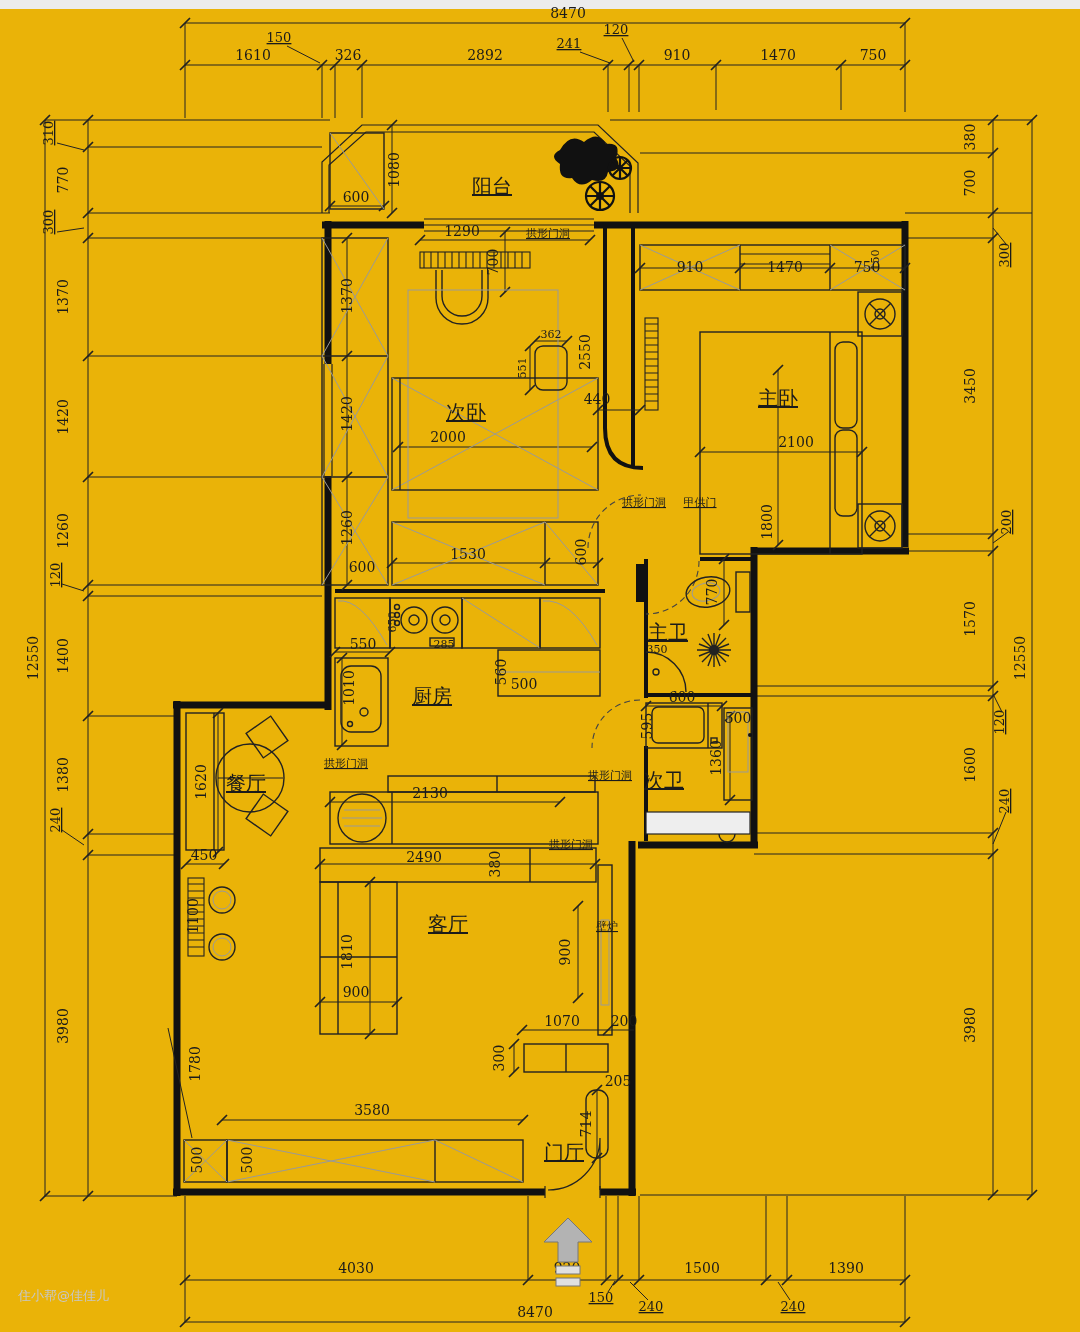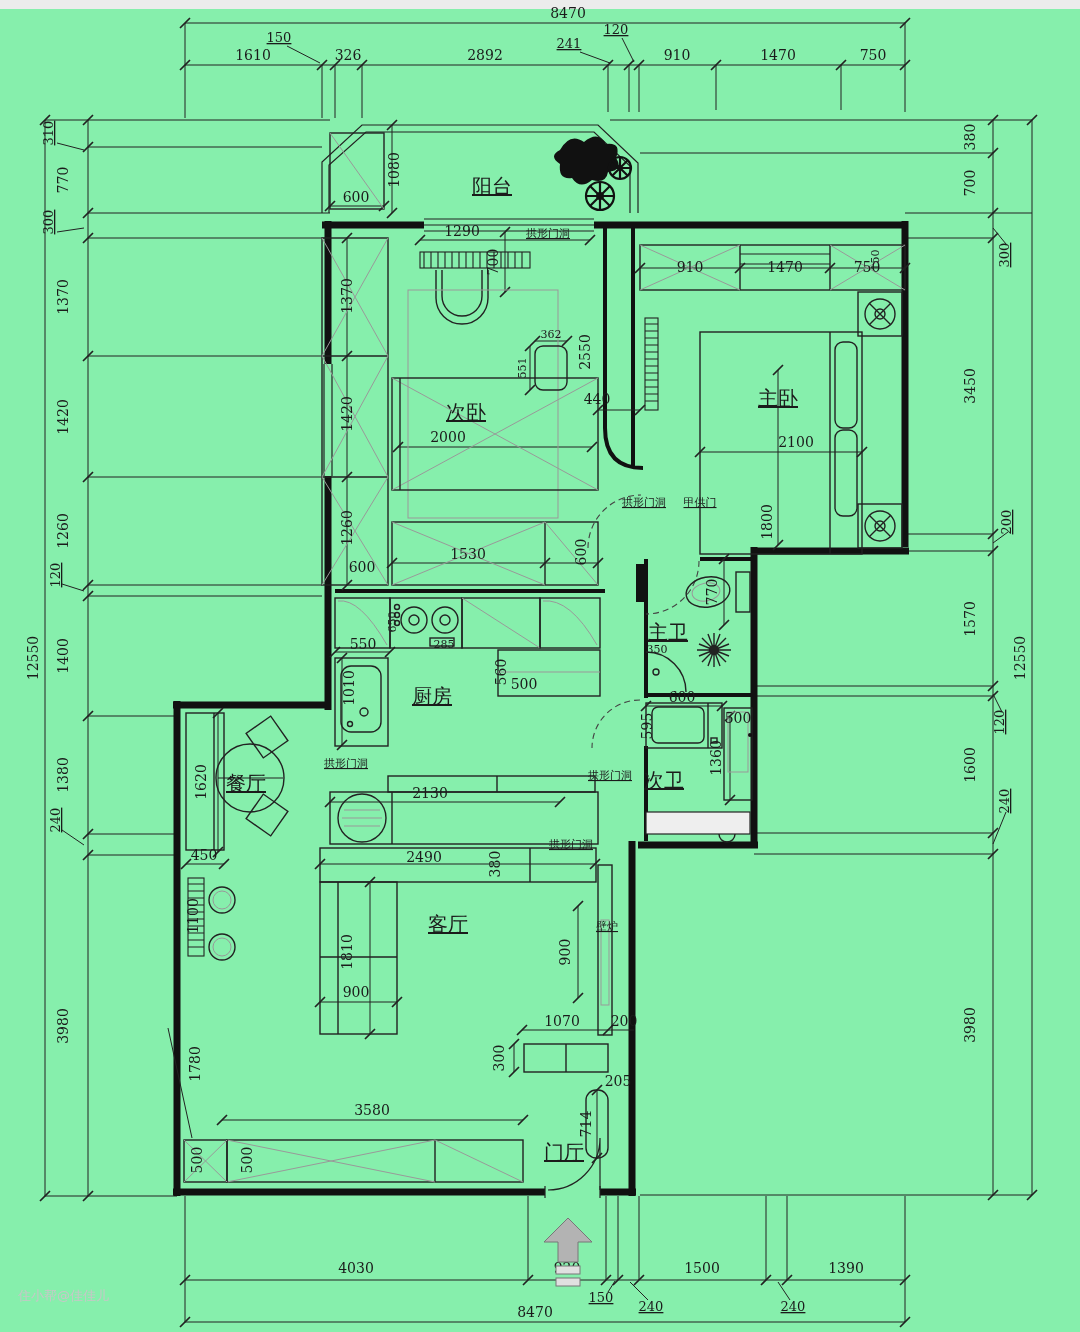--- a/index.html
+++ b/index.html
@@ -1,16 +1,16 @@
 <!DOCTYPE html>
 <html><head>
 <meta charset="utf-8">
 <style>
   html,body{margin:0;padding:0;background:#fff;}
-  .page{width:1080px;height:1332px;position:relative;background:#86efac;overflow:hidden;}
+  .page{width:1080px;height:1332px;position:relative;background:#eab308;overflow:hidden;}
   svg{display:block;}
   svg text{font-family:"DejaVu Serif","Liberation Serif",serif;fill:#1b1b1b;}
   .d{font-size:14px;text-anchor:middle;}
   .ds{font-size:11px;text-anchor:middle;}
   .lead{font-size:13px;text-anchor:middle;text-decoration:underline;}
   .room{font-size:20px;text-anchor:middle;text-decoration:underline;font-family:"DejaVu Sans","Liberation Sans",sans-serif;}
   .ann{font-size:11px;text-anchor:middle;text-decoration:underline;font-family:"DejaVu Sans","Liberation Sans",sans-serif;}
   .wm{font-size:13px;fill:#c7c7c7;text-anchor:start;font-family:"DejaVu Sans",sans-serif;}
   .ln{stroke:#222;stroke-width:1;fill:none;}
   .tick{stroke:#222;stroke-width:1.7;fill:none;}

